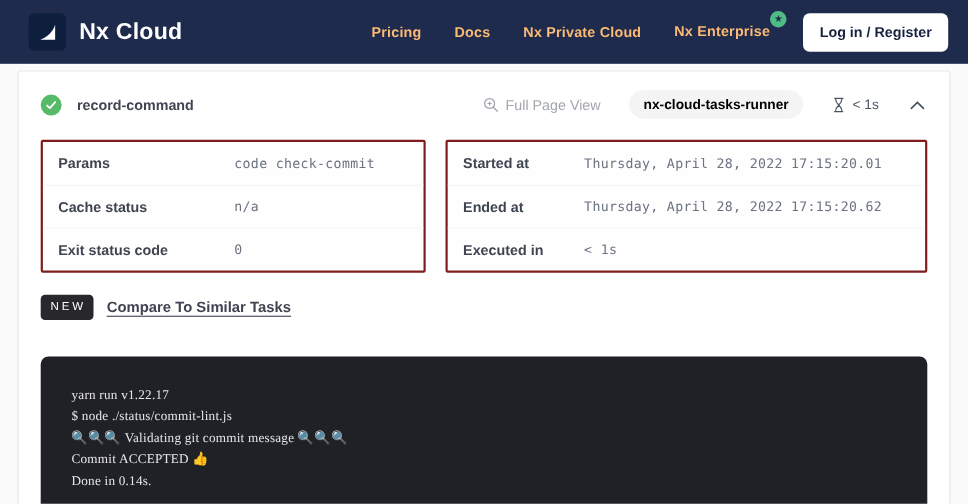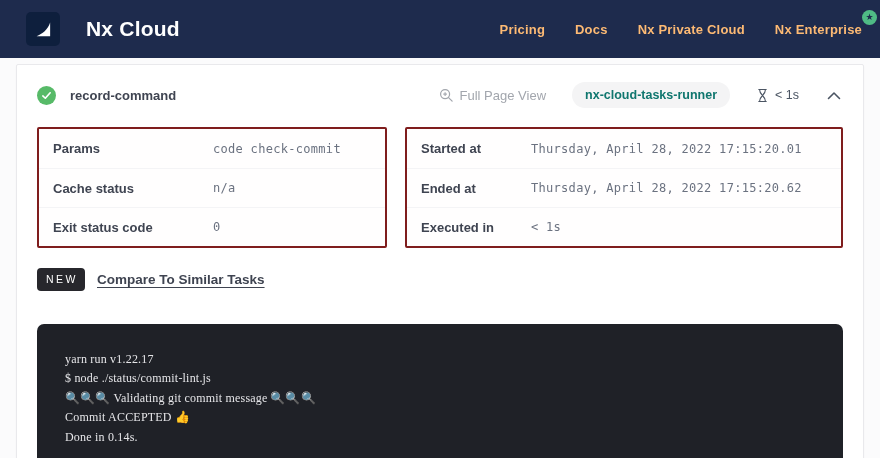--- a/index.html
+++ b/index.html
@@ -4,21 +4,21 @@
 <style>
   * { margin: 0; padding: 0; box-sizing: border-box; }
   html, body { width: 880px; height: 458px; overflow: hidden; }
   body { font-family: "Liberation Sans", sans-serif; background: #fbfbfc; }
 
   
   .navbar {
     height: 58px; background: #1e2b4d; display: flex; align-items: center;
     justify-content: space-between; padding: 0 18px 0 26px;
   }
-  .brand { display: flex; align-items: center; gap: 26px; cursor: pointer; }
+  .brand { display: flex; align-items: center; gap: 12px; cursor: pointer; }
   .logo-tile {
     width: 34px; height: 34px; background: #0e1f3d; border-radius: 5px;
     display: flex; align-items: center; justify-content: center;
   }
   .brand-text { color: #ffffff; font-size: 21px; font-weight: 700; letter-spacing: 0.2px; }
   .nav-right { display: flex; align-items: center; gap: 30px; }
   .nav-link { color: #fdba74; font-size: 13px; font-weight: 600; text-decoration: none; letter-spacing: 0.2px; position: relative; }
   .enterprise-wrap { position: relative; display: inline-block; }
   .star-badge {
     position: absolute; top: -10px; right: -15px; width: 15px; height: 15px;
@@ -42,21 +42,21 @@
   .card-header { display: flex; align-items: center; justify-content: space-between; height: 32px; }
   .header-left { display: flex; align-items: center; gap: 14px; }
   .check-circle {
     width: 19px; height: 19px; background: #57ba68; border-radius: 50%;
     display: flex; align-items: center; justify-content: center;
   }
   .task-title { font-size: 13px; font-weight: 600; color: #3f4451; }
   .header-right { display: flex; align-items: center; gap: 26px; }
   .fpv-link { display: flex; align-items: center; gap: 6px; color: #a2a6ad; font-size: 13px; text-decoration: none; }
   .runner-badge {
-    background: #f4f4f5; color: #0f766e; font-size: 12.5px; font-weight: 600;
+    background: #f4f4f5; color: #000000; font-size: 12.5px; font-weight: 600;
     border-radius: 999px; padding: 6px 13px;
   }
   .duration { display: flex; align-items: center; gap: 6px; color: #4b5563; font-size: 12.5px; }
   .chevron-btn { background: none; border: none; cursor: pointer; padding: 2px; display: flex; }
 
   
   .panels { display: flex; gap: 18px; margin-top: 16px; }
   .panel { border: 2px solid #7f1d1d; border-radius: 2px; background: #fffefe; }
   .panel-left { width: 350px; }
   .panel-right { flex: 1; }
@@ -100,20 +100,21 @@
       <span class="brand-text">Nx Cloud</span>
     </div>
     <nav class="nav-right">
       <a href="#" class="nav-link">Pricing</a>
       <a href="#" class="nav-link">Docs</a>
       <a href="#" class="nav-link">Nx Private Cloud</a>
       <span class="enterprise-wrap">
         <a href="#" class="nav-link">Nx Enterprise</a>
         <span class="star-badge">★</span>
       </span>
+      <button class="login-btn">Log in / Register</button>
     </nav>
   </header>
 
   <main class="page">
     <section class="card">
 
       <div class="card-header">
         <div class="header-left">
           <span class="check-circle">
             <svg width="11" height="11" viewBox="0 0 12 12">

